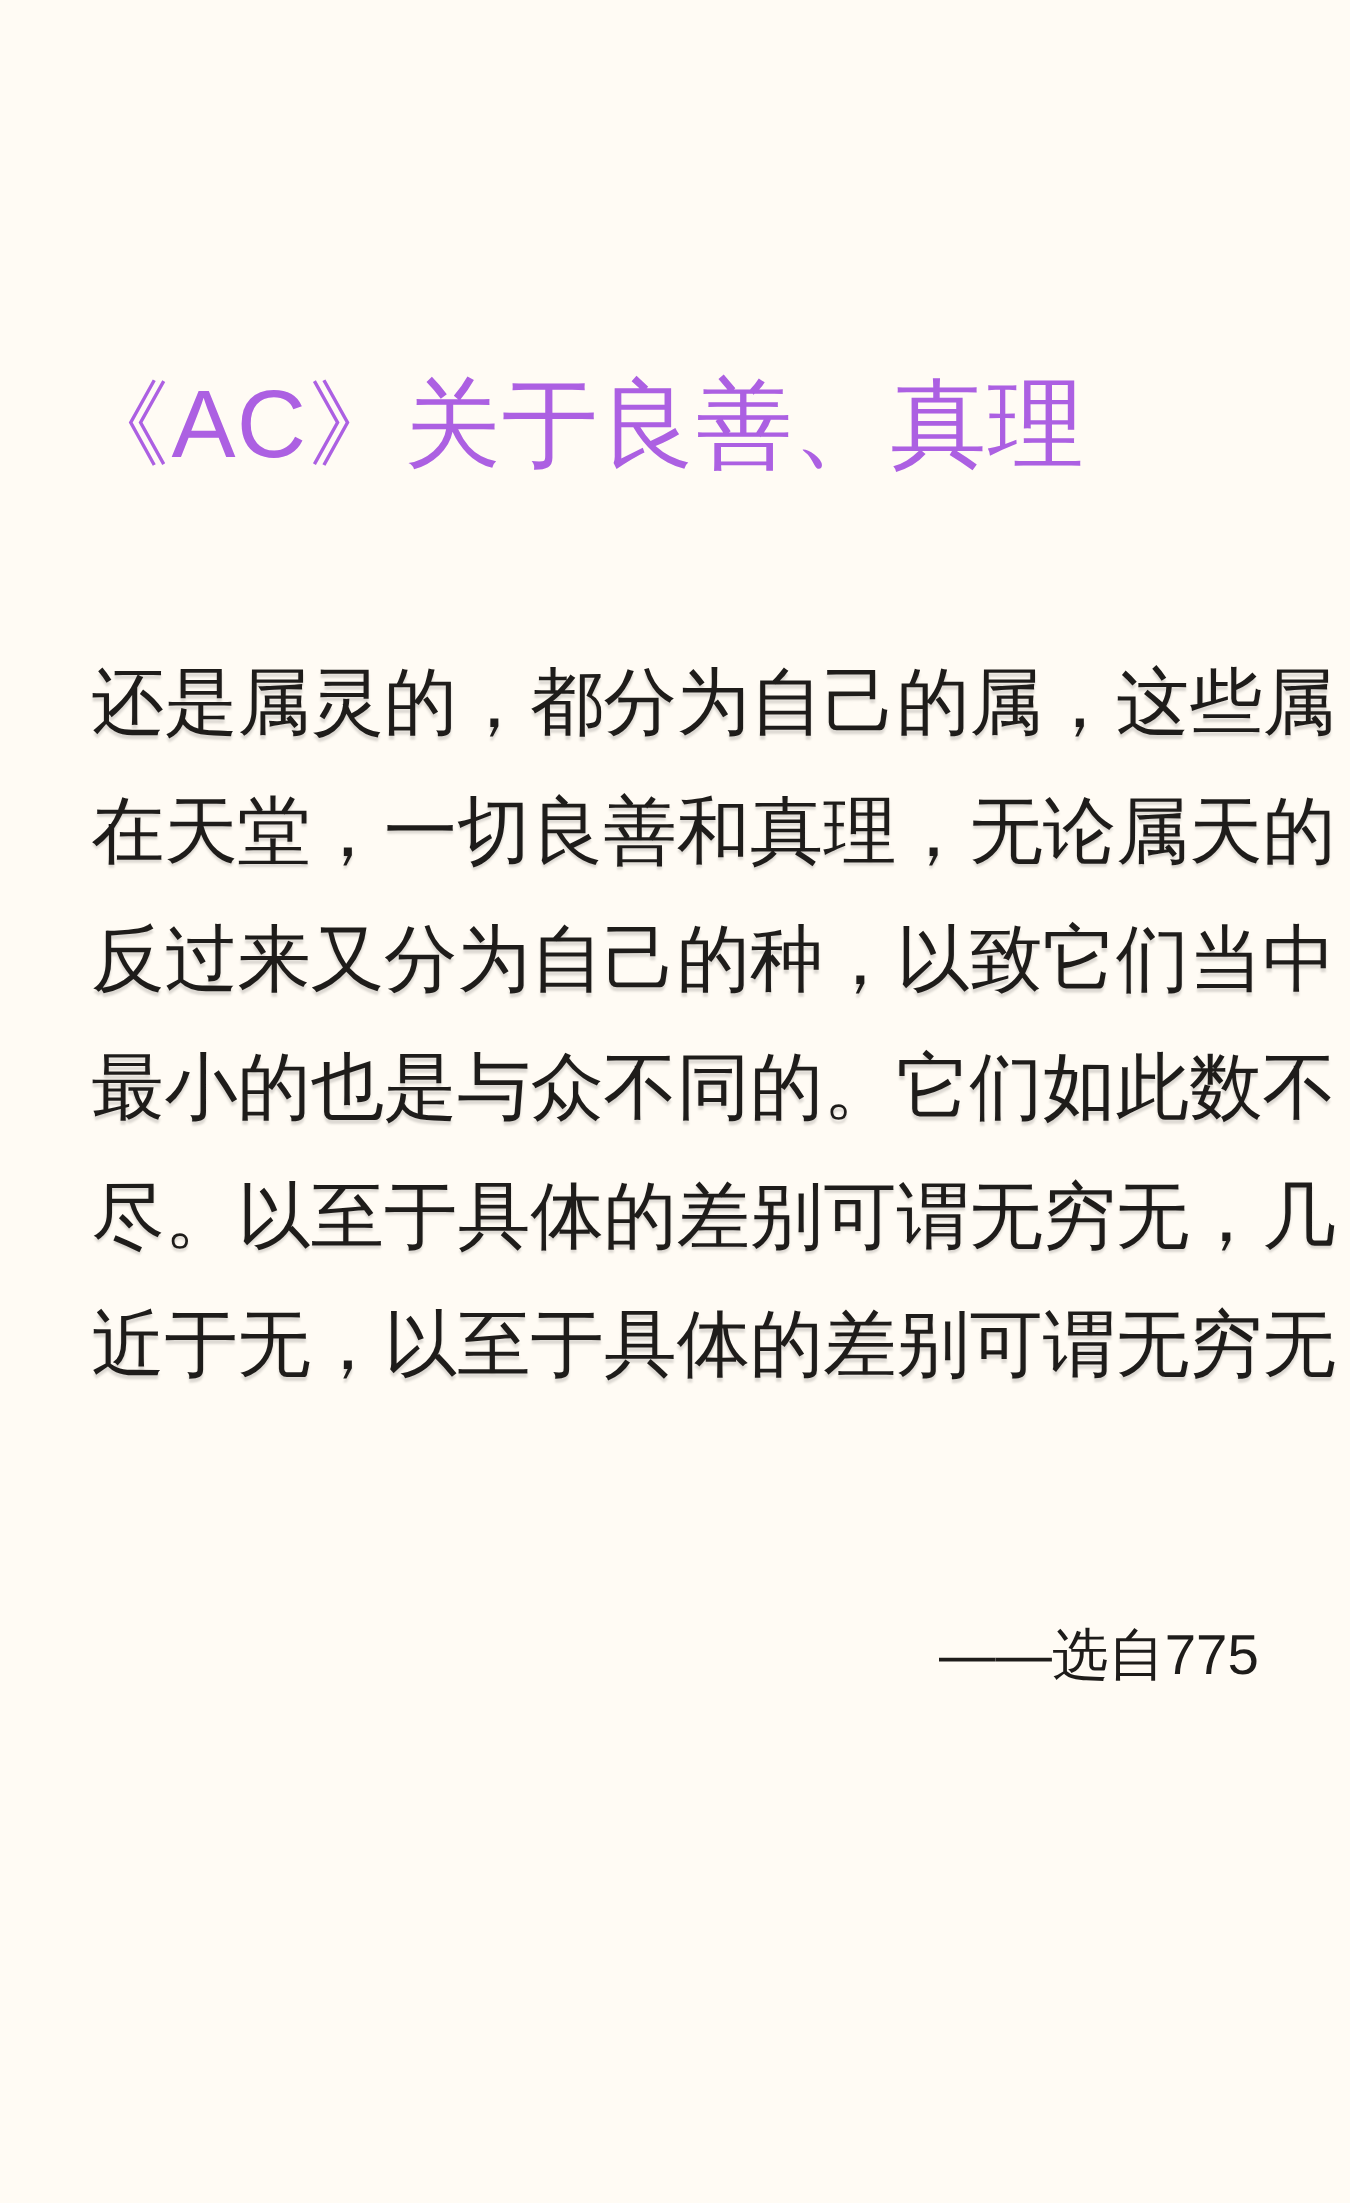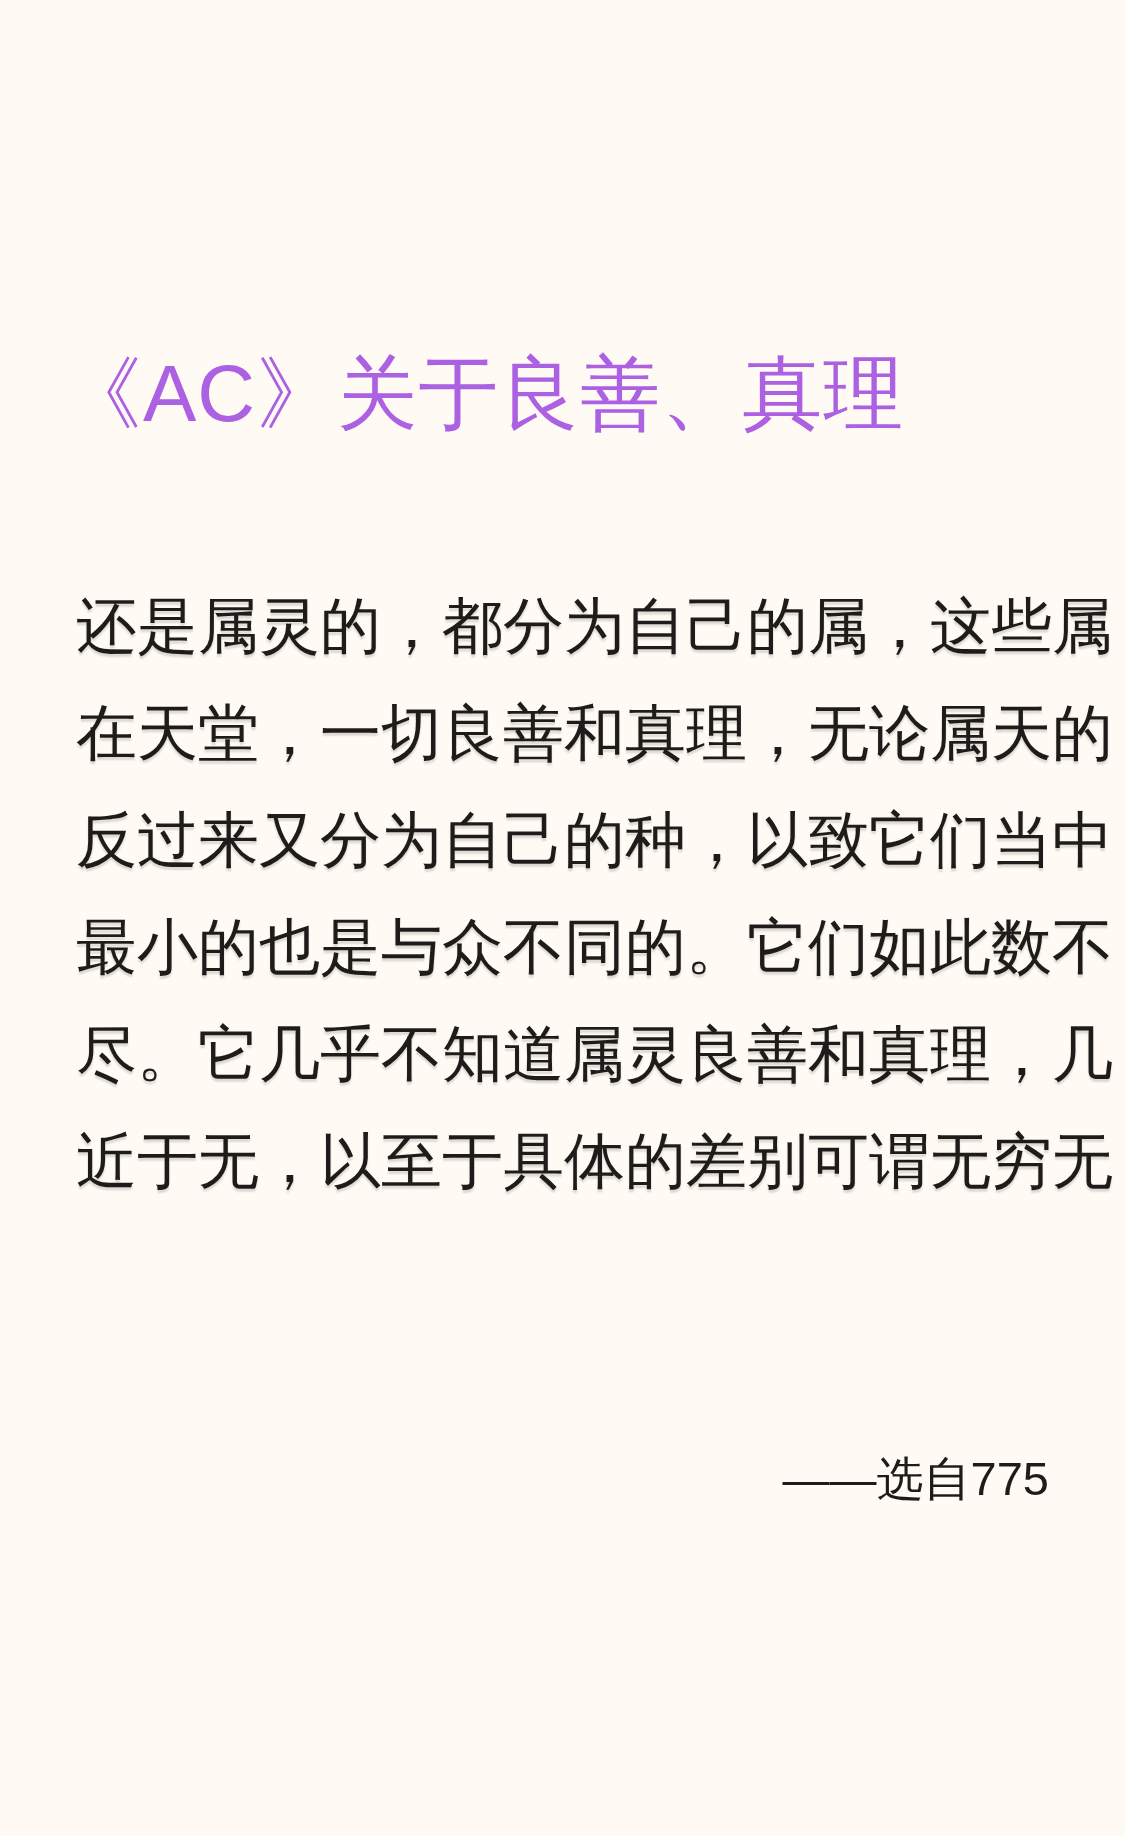--- a/index.html
+++ b/index.html
@@ -10,21 +10,20 @@
     width: 1125px;
     height: 1836px;
     background: var(--bg, #FFFBF4);
     position: relative;
     overflow: hidden;
     font-family: "Liberation Serif", "DejaVu Serif", serif;
   }
   .quote-card {
     position: absolute;
     inset: 0;
-    margin-top: 40px;
   }
   .card-title {
     position: absolute;
     top: 308px;
     left: 62px;
     right: 40px;
     font-family: "Liberation Sans", "DejaVu Sans", sans-serif;
     font-size: 80px;
     font-weight: 500;
     line-height: 1.15;
@@ -41,21 +40,21 @@
     line-height: 107px;
     color: var(--text-color, #1E1C1A);
     text-shadow: 0 3px 2px rgba(0, 0, 0, 0.14);
   }
   .body-line {
     white-space: nowrap;
     height: 107px;
   }
   .attribution {
     position: absolute;
-    top: 1408px;
+    top: 1348px;
     left: 60px;
     right: 76px;
     text-align: right;
     font-family: "Liberation Sans", "DejaVu Sans", sans-serif;
     font-size: 47px;
     font-weight: 400;
     color: var(--text-color, #1E1C1A);
     white-space: nowrap;
   }
 </style>
@@ -64,19 +63,19 @@
 
 <div class="quote-card">
 
   <div class="card-title">《AC》关于良善、真理</div>
 
   <div class="body-text">
     <div class="body-line">还是属灵的，都分为自己的属，这些属</div>
     <div class="body-line">在天堂，一切良善和真理，无论属天的</div>
     <div class="body-line">反过来又分为自己的种，以致它们当中</div>
     <div class="body-line">最小的也是与众不同的。它们如此数不</div>
-    <div class="body-line">尽。它几乎不知道属灵良善和真理，几</div>
+    <div class="body-line">尽。以至于具体的差别可谓无穷无，几</div>
     <div class="body-line">近于无，以至于具体的差别可谓无穷无</div>
   </div>
 
   <div class="attribution">——选自775</div>
 
 </div>
 
 </body></html>

